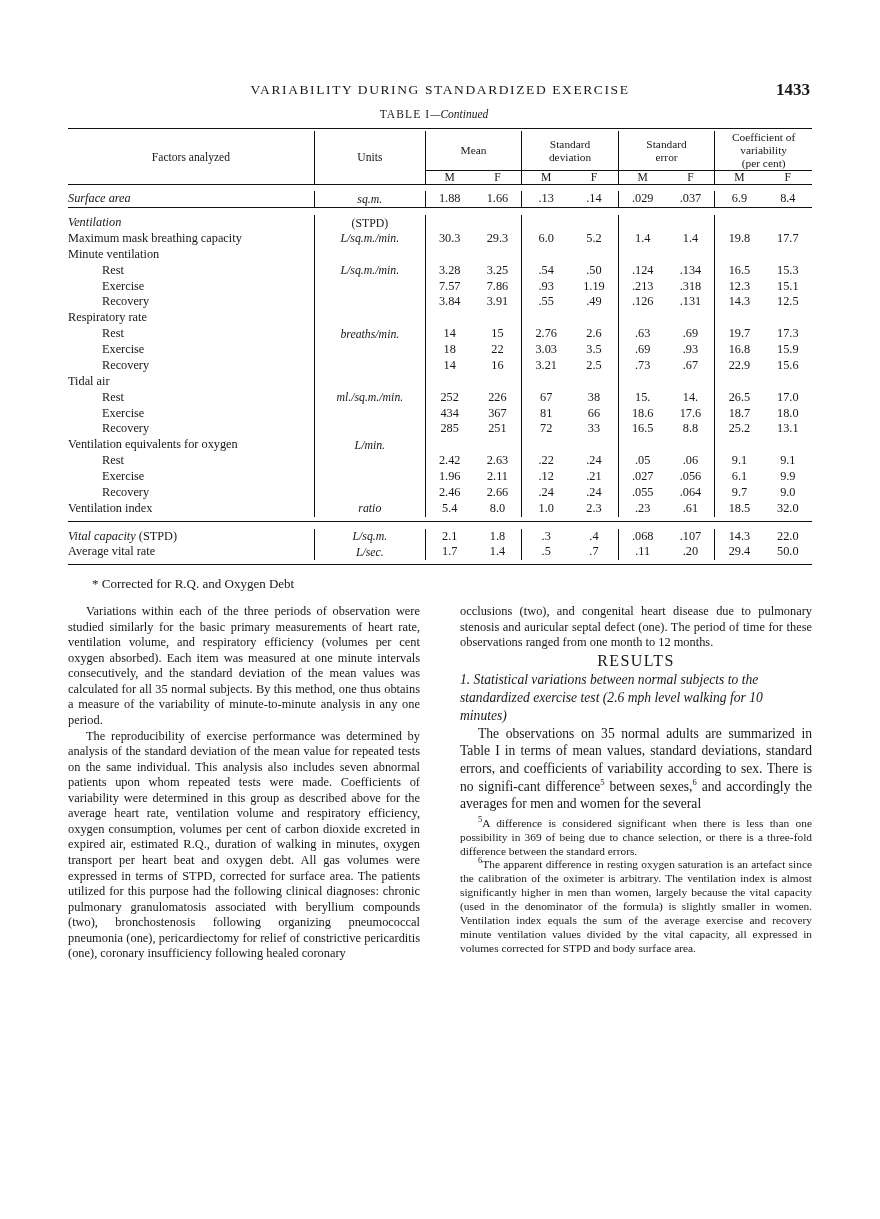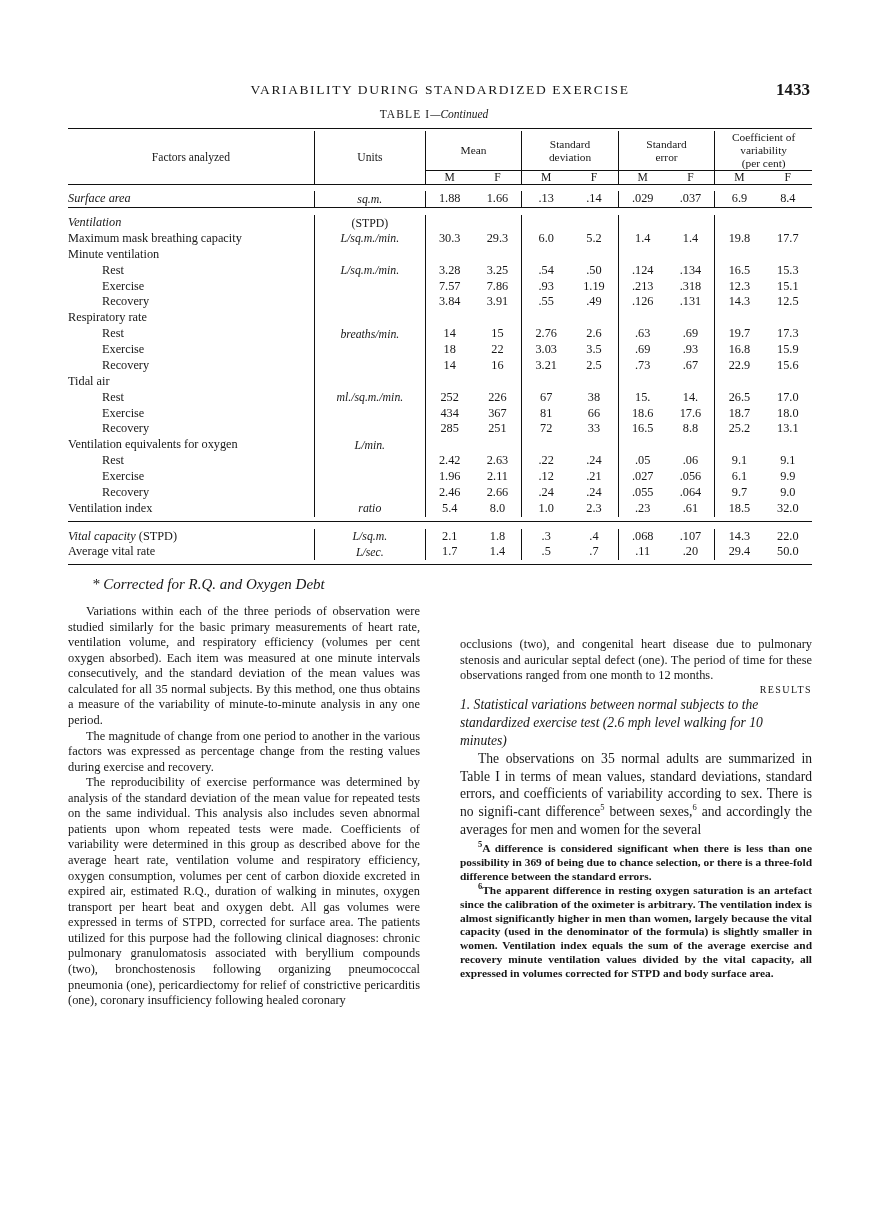--- a/index.html
+++ b/index.html
@@ -101,48 +101,47 @@
   .italic { font-style: italic; }
   .rule-mid td { border-top: 1px solid #111; height: 3px; }
   .rule-bot td { border-top: 1.6px solid #111; height: 2px; }
   .spacer td { height: 6px; }
   .spacer-s td { height: 4px; }
 
   .footnote-star {
     position: absolute;
     top: 576px;
     left: 92px;
-    font-size: 15px;
-    font-style: italic;
+    font-size: 13px;
   }
   
   .cols {
     position: absolute;
     top: 604px;
     left: 68px;
     width: 744px;
     height: 570px;
   }
   .col {
     position: absolute;
     top: 0;
     width: 352px;
     font-size: 12.4px;
     line-height: 1.255;
     text-align: justify;
     text-justify: inter-word;
     hyphens: auto;
   }
   .col-l { left: 0; }
-  .col-r { left: 392px; margin-top: 33px; }
+  .col-r { left: 392px; }
   .col p { margin: 0; text-indent: 18px; }
   .col p.noindent { text-indent: 0; }
   .results-head {
-    text-align: right;
-    font-size: 10px;
+    text-align: center;
+    font-size: 16px;
     letter-spacing: 1.4px;
     font-variant: small-caps;
     text-transform: uppercase;
     margin: 10px 0 6px 0;
     text-indent: 0 !important;
   }
   .subhead-it {
     font-style: italic;
     font-size: 13.6px;
     line-height: 1.32;
@@ -159,21 +158,20 @@
     width: 120px;
     border-top: 0px solid #111;
     margin: 4px 0 3px 0;
   }
   .fn {
     font-size: 11.4px;
     line-height: 1.215;
     text-align: justify;
     text-indent: 14px;
     margin: 0;
-    font-weight: bold;
   }
   .fn sup { font-size: 8.5px; }
   sup { vertical-align: super; font-size: 8.5px; line-height: 0; }
 </style>
 </head>
 <body>
 
 <div class="page">
 
   <div class="runhead">
@@ -535,21 +533,20 @@
           <td colspan="10"></td>
         </tr>
     </tbody>
   </table>
 
   <div class="footnote-star">* Corrected for R.Q. and Oxygen Debt</div>
 
   <div class="cols">
     <div class="col col-l">
       <p>Variations within each of the three periods of observation were studied similarly for the basic primary measurements of heart rate, ventilation volume, and respiratory efficiency (volumes per cent oxygen absorbed). Each item was measured at one minute intervals consecutively, and the standard deviation of the mean values was calculated for all 35 normal subjects. By this method, one thus obtains a measure of the variability of minute-to-minute analysis in any one period.</p>
-      <p>The magnitude of change from one period to another in the various factors was expressed as percentage change from the resting values during exercise and recovery.</p>
       <p>The reproducibility of exercise performance was determined by analysis of the standard deviation of the mean value for repeated tests on the same individual. This analysis also includes seven abnormal patients upon whom repeated tests were made. Coefficients of variability were determined in this group as described above for the average heart rate, ventilation volume and respiratory efficiency, oxygen consumption, volumes per cent of carbon dioxide excreted in expired air, estimated R.Q., duration of walking in minutes, oxygen transport per heart beat and oxygen debt. All gas volumes were expressed in terms of STPD, corrected for surface area. The patients utilized for this purpose had the following clinical diagnoses: chronic pulmonary granulomatosis associated with beryllium compounds (two), bronchostenosis following organizing pneumococcal pneumonia (one), pericardiectomy for relief of constrictive pericarditis (one), coronary insufficiency following healed coronary</p>
     </div>
     <div class="col col-r">
       <p class="noindent">occlusions (two), and congenital heart disease due to pulmonary stenosis and auricular septal defect (one). The period of time for these observations ranged from one month to 12 months.</p>
       <p class="results-head">Results</p>
       <p class="subhead-it">1. Statistical variations between normal subjects to the standardized exercise test (2.6 mph level walking for 10 minutes)</p>
       <p class="big-para"><span>The observations on 35 normal adults are summarized in Table I in terms of mean values, standard deviations, standard errors, and coefficients of variability according to sex.  There is no signifi-</span><span>cant difference</span><sup>5</sup><span> between sexes,</span><sup>6</sup><span> and accordingly the averages for men and women for the several</span></p>
       <div class="fn-rule"></div>
       <p class="fn"><sup>5</sup><span>A difference is considered significant when there is less than one possibility in 369 of being due to chance selection, or there is a three-fold difference between the standard errors.</span></p>
       <p class="fn"><sup>6</sup><span>The apparent difference in resting oxygen saturation is an artefact since the calibration of the oximeter is arbitrary.  The ventilation index is almost significantly higher in men than women, largely because the vital capacity (used in the denominator of the formula) is slightly smaller in women.  Ventilation index equals the sum of the average exercise and recovery minute ventilation values divided by the vital capacity, all expressed in volumes corrected for STPD and body surface area.</span></p>

